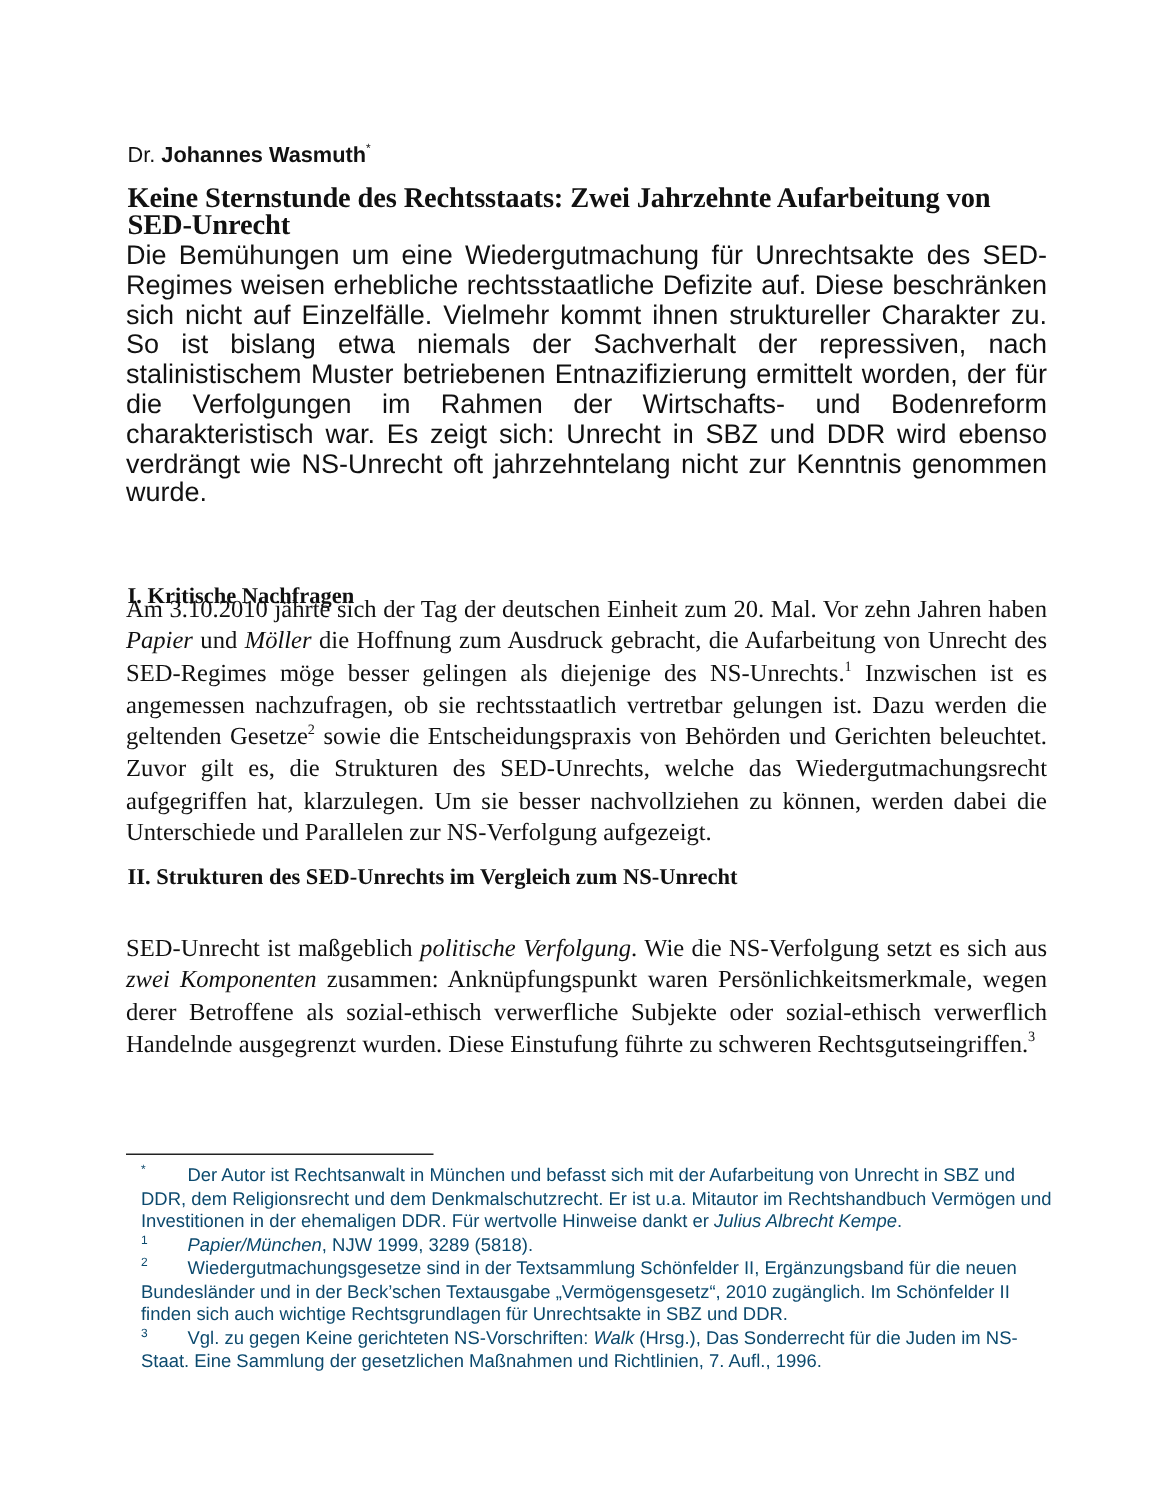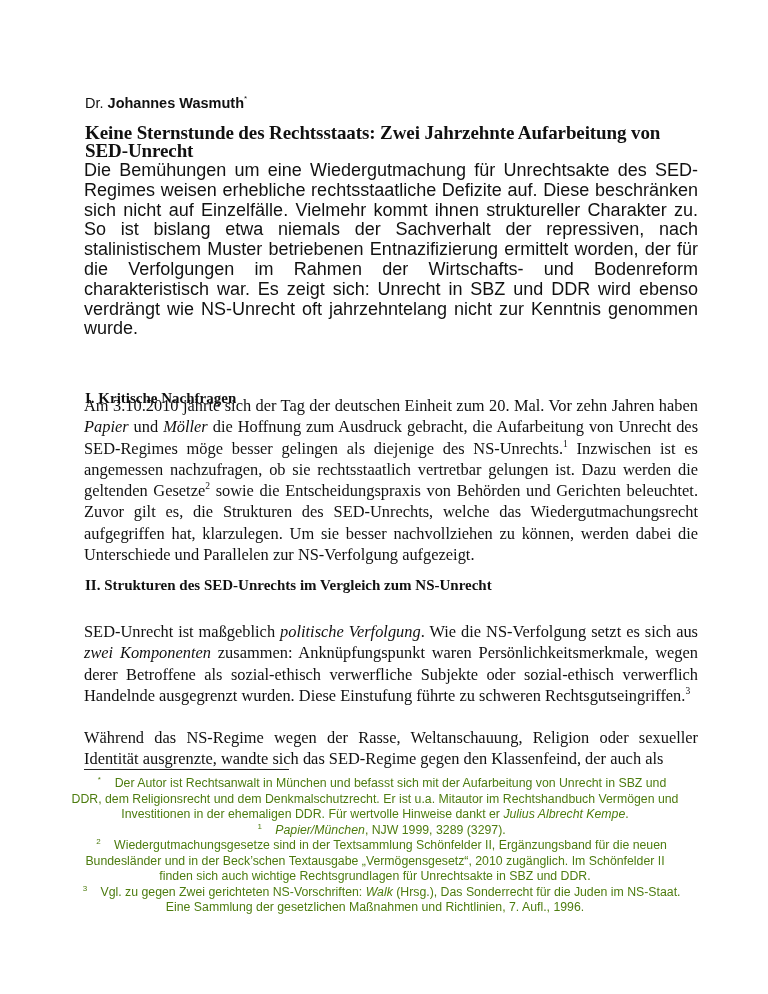--- a/index.html
+++ b/index.html
@@ -80,26 +80,25 @@
     .fn-rule {
       position: absolute;
       left: 84px; top: 769px;
       width: 205px;
       height: 0;
       border-top: 1px solid #222222;
     }
 
     .footnotes {
       position: absolute;
-      left: 68px; top: 776px;
+      left: 94px; top: 776px;
       width: 614px;
       font-size: 12.3px;
       line-height: 15.5px;
-      color: #4d7c0f;
-      text-align: center;
+      color: #0c4a6e;
     }
     .fn {
       position: relative;
       text-indent: 0;
     }
     .fn .mark {
       display: inline-block;
       width: 31px;
       font-size: 8px;
       vertical-align: 5px;
@@ -119,24 +118,23 @@
   <div class="abstract sans">Die Bemühungen um eine Wiedergutmachung für Unrechtsakte des SED-Regimes weisen erhebliche rechtsstaatliche Defizite auf. Diese beschränken sich nicht auf Einzelfälle. Vielmehr kommt ihnen struktureller Charakter zu. So ist bislang etwa niemals der Sachverhalt der repressiven, nach stalinistischem Muster betriebenen Entnazifizierung ermittelt worden, der für die Verfolgungen im Rahmen der Wirtschafts- und Bodenreform charakteristisch war. Es zeigt sich: Unrecht in SBZ und DDR wird ebenso verdrängt wie NS-Unrecht oft jahrzehntelang nicht zur Kenntnis genommen wurde.</div>
 
   <div class="heading serif" id="h1">I. Kritische Nachfragen</div>
 
   <div class="para serif" id="p1"><span>Am 3.10.2010 jährte sich der Tag der deutschen Einheit zum 20. Mal. Vor zehn Jahren haben </span><i>Papier</i><span> und </span><i>Möller</i><span> die Hoffnung zum Ausdruck gebracht, die Aufarbeitung von Unrecht des SED-Regimes möge besser gelingen als diejenige des NS-Unrechts.</span><sup>1</sup><span> Inzwischen ist es angemessen nachzufragen, ob sie rechtsstaatlich vertretbar gelungen ist. Dazu werden die geltenden Gesetze</span><sup>2</sup><span> sowie die Entscheidungspraxis von Behörden und Gerichten beleuchtet. Zuvor gilt es, die Strukturen des SED-Unrechts, welche das Wiedergutmachungsrecht aufgegriffen hat, klarzulegen. Um sie besser nachvollziehen zu können, werden dabei die Unterschiede und Parallelen zur NS-Verfolgung aufgezeigt.</span></div>
 
   <div class="heading serif" id="h2">II. Strukturen des SED-Unrechts im Vergleich zum NS-Unrecht</div>
 
   <div class="para serif" id="p2"><span>SED-Unrecht ist maßgeblich </span><i>politische Verfolgung</i><span>. Wie die NS-Verfolgung setzt es sich aus </span><i>zwei Komponenten</i><span> zusammen: Anknüpfungspunkt waren Persönlichkeitsmerkmale, wegen derer Betroffene als sozial-ethisch verwerfliche Subjekte oder sozial-ethisch verwerflich Handelnde ausgegrenzt wurden. Diese Einstufung führte zu schweren Rechtsgutseingriffen.</span><sup>3</sup></div>
 
-  <div class="para serif" id="p3">Während das NS-Regime wegen der Rasse, Weltanschauung, Religion oder sexueller Identität ausgrenzte, wandte sich das SED-Regime gegen den Klassenfeind, der auch als</div>
 
   <div class="fn-rule"></div>
 
   <div class="footnotes sans">
     <div class="fn"><span class="mark">*</span><span>Der Autor ist Rechtsanwalt in München und befasst sich mit der Aufarbeitung von Unrecht in SBZ und DDR, dem Religionsrecht und dem Denkmalschutzrecht. Er ist u.a. Mitautor im Rechtshandbuch Vermögen und Investitionen in der ehemaligen DDR. Für wertvolle Hinweise dankt er </span><i>Julius Albrecht Kempe</i><span>.</span></div>
-    <div class="fn"><span class="mark">1</span><i>Papier/München</i><span>, NJW 1999, 3289 (3297).</span></div>
+    <div class="fn"><span class="mark">1</span><i>Papier/München</i><span>, NJW 1999, 3289 (5818).</span></div>
     <div class="fn"><span class="mark">2</span><span>Wiedergutmachungsgesetze sind in der Textsammlung Schönfelder II, Ergänzungsband für die neuen Bundesländer und in der Beck’schen Textausgabe „Vermögensgesetz“, 2010 zugänglich. Im Schönfelder II finden sich auch wichtige Rechtsgrundlagen für Unrechtsakte in SBZ und DDR.</span></div>
-    <div class="fn"><span class="mark">3</span><span>Vgl. zu gegen Zwei gerichteten NS-Vorschriften: </span><i>Walk</i><span> (Hrsg.), Das Sonderrecht für die Juden im NS-Staat. Eine Sammlung der gesetzlichen Maßnahmen und Richtlinien, 7. Aufl., 1996.</span></div>
+    <div class="fn"><span class="mark">3</span><span>Vgl. zu gegen Keine gerichteten NS-Vorschriften: </span><i>Walk</i><span> (Hrsg.), Das Sonderrecht für die Juden im NS-Staat. Eine Sammlung der gesetzlichen Maßnahmen und Richtlinien, 7. Aufl., 1996.</span></div>
   </div>
 
 </div>
 
 </body></html>

